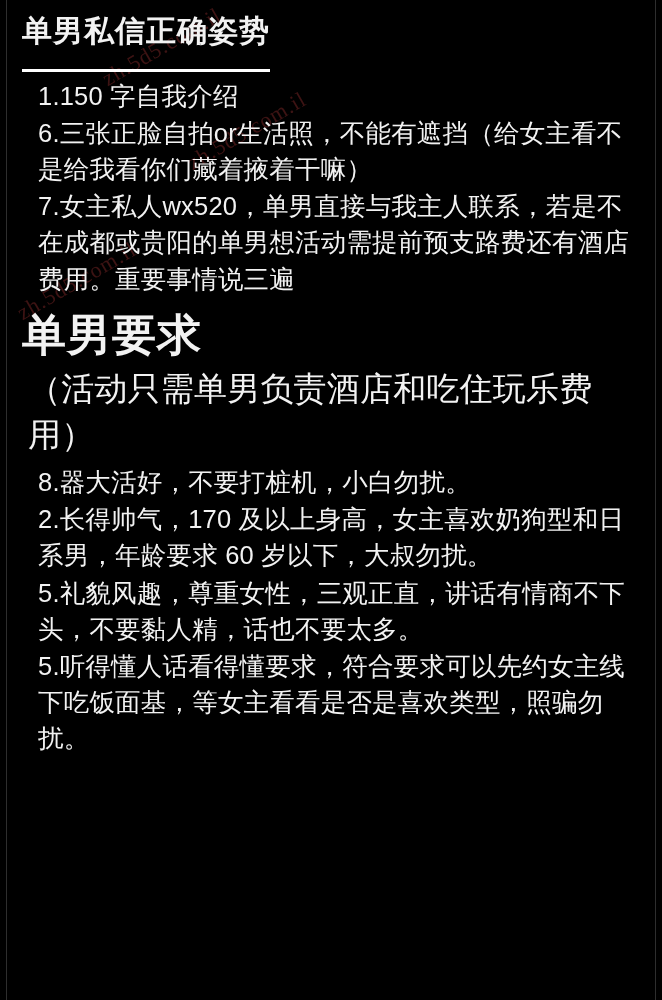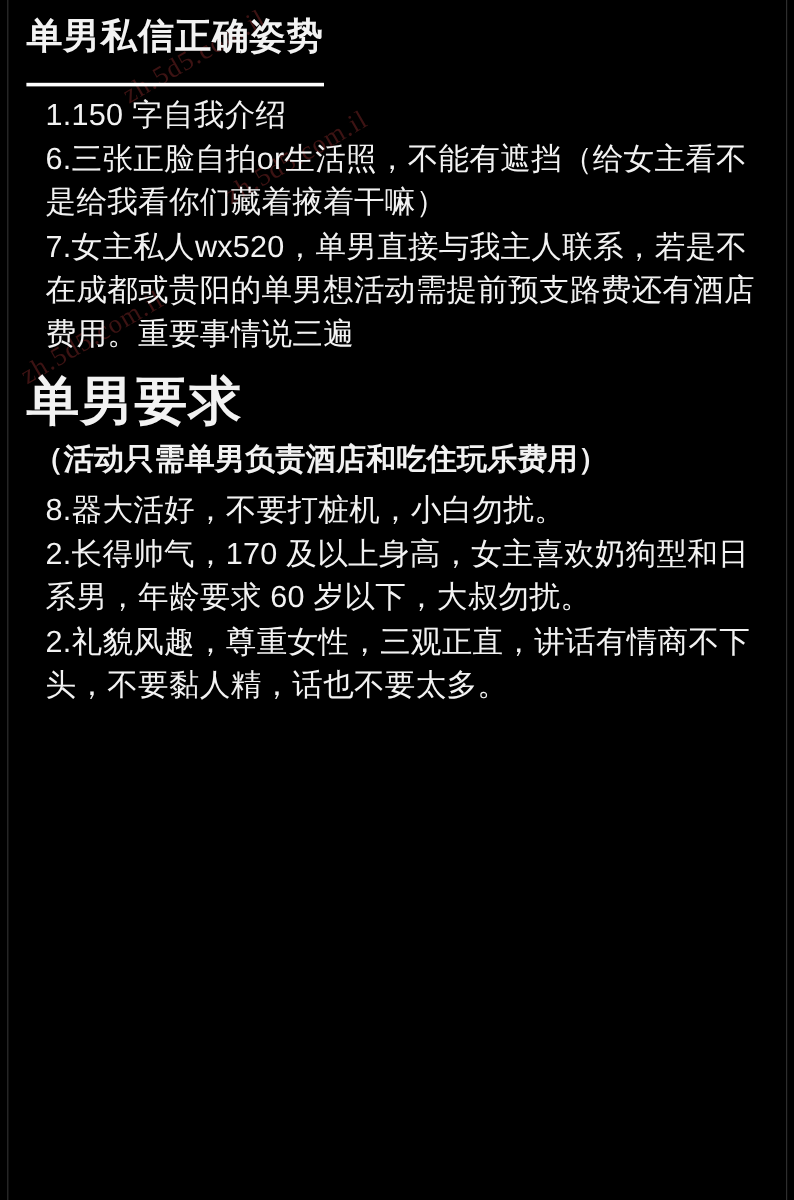--- a/index.html
+++ b/index.html
@@ -67,22 +67,22 @@
     line-height: 1.2;
   }
   .para {
     font-size: 25.5px;
     line-height: 1.42;
     margin: 0 0 1px 16px;
     letter-spacing: 0.2px;
     font-weight: 400;
   }
   .subhead {
-    font-size: 25px;
-    font-weight: bold;
+    font-size: 33px;
+    font-weight: normal;
     line-height: 1.4;
     margin: 2px 0 6px 6px;
     letter-spacing: 0.2px;
   }
   .block { position: relative; z-index: 2; }
 </style>
 </head>
 <body>
 
 <div id="page">
@@ -99,16 +99,17 @@
     <p class="para">1.150 字自我介绍</p>
     <p class="para">6.三张正脸自拍or生活照，不能有遮挡（给女主看不是给我看你们藏着掖着干嘛）</p>
     <p class="para">7.女主私人wx520，单男直接与我主人联系，若是不在成都或贵阳的单男想活动需提前预支路费还有酒店费用。重要事情说三遍</p>
   </div>
 
   <div class="block">
     <h2 class="headline2">单男要求</h2>
     <div class="subhead">（活动只需单男负责酒店和吃住玩乐费用）</div>
     <p class="para">8.器大活好，不要打桩机，小白勿扰。</p>
     <p class="para">2.长得帅气，170 及以上身高，女主喜欢奶狗型和日系男，年龄要求 60 岁以下，大叔勿扰。</p>
-    <p class="para">2.礼貌风趣，尊重女性，三观正直，讲话有情商不下头，不要黏人精，话也不要太多。</p>
+    <p class="para">5.礼貌风趣，尊重女性，三观正直，讲话有情商不下头，不要黏人精，话也不要太多。</p>
+    <p class="para">5.听得懂人话看得懂要求，符合要求可以先约女主线下吃饭面基，等女主看看是否是喜欢类型，照骗勿扰。</p>
   </div>
 
 </div>
 
 </body></html>

